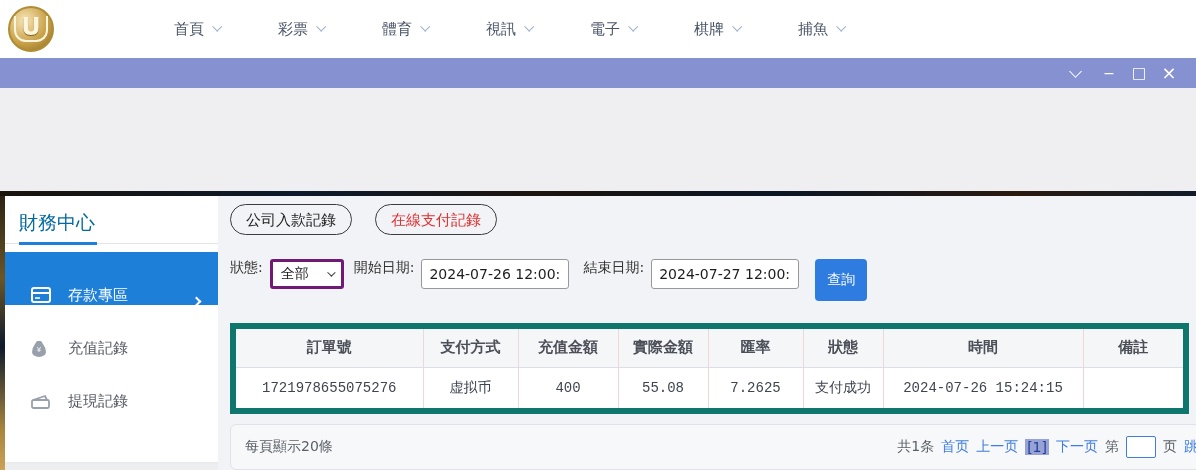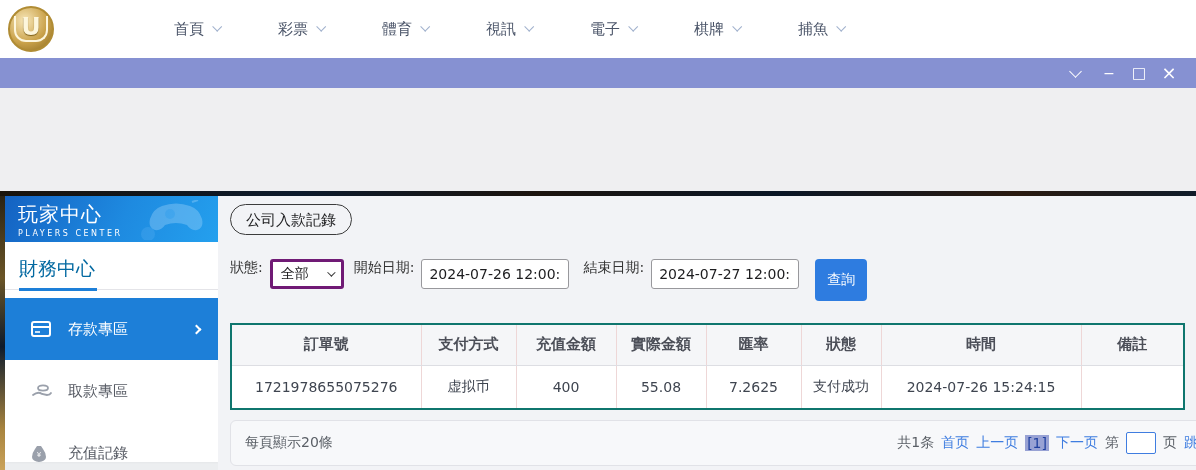--- a/index.html
+++ b/index.html
@@ -47,21 +47,21 @@
   .sidebar { width:213px; flex:0 0 auto; background:#fff; height:266px; box-shadow:1px 0 3px rgba(0,0,0,.06); }
   .sb-header { height:46px; background:linear-gradient(115deg,#1462c2,#1e8ae0 55%,#24a0ee);
     color:#fff; padding:5px 0 0 13px; position:relative; overflow:hidden; }
   .sb-title { font-size:20px; letter-spacing:1px; }
   .sb-sub { font-size:8px; letter-spacing:2.5px; margin-top:1px; }
   .sb-gamepad { position:absolute; right:10px; top:4px; opacity:.30; }
   .sb-section { padding:14px 0 0 14px; position:relative; height:48px; border-bottom:1px solid #e4e4e8; }
   .sb-section-title { font-size:19px; color:#0369a1; }
   .sb-bluebar { position:absolute; left:14px; bottom:-2px; width:78px; height:3px; background:#1d7fd8; }
   .sb-menu { list-style:none; margin-top:8px; }
-  .sb-item { height:62px; display:flex; align-items:center; padding-left:26px; cursor:pointer;
+  .sb-item { height:53px; display:flex; align-items:flex-end; padding-left:26px; cursor:pointer;
     color:#565a63; font-size:15px; position:relative; }
   .sb-item .sb-icon { width:22px; height:20px; margin-right:15px; color:#9aa0ab; display:flex; align-items:center; }
   .sb-item.active { background:#1d7fd8; color:#fff; }
   .sb-item.active .sb-icon { color:#fff; }
   .chev-right { position:absolute; right:18px; width:7px; height:7px; border-right:2px solid #fff;
     border-top:2px solid #fff; transform:rotate(45deg); }
 
   
   .content { flex:1 1 auto; background:#f2f3f6; padding:8px 13px 0 12px; }
   .tabs { display:flex; gap:23px; }
@@ -76,21 +76,21 @@
     margin-right:10px; color:#1d1d1f; }
   .sel-arrow { width:6px; height:6px; border-right:1.6px solid #333; border-bottom:1.6px solid #333;
     transform:rotate(45deg) translateY(-2px); }
   .f-input { width:148px; height:30px; border:1px solid #98989c; border-radius:3px; background:#fff;
     font-size:14px; color:#1d1d1f; padding:0 7px; font-family:inherit; margin-right:14px; }
   .btn-search { width:52px; height:42px; background:#2e7ce0; color:#fff; border:none; border-radius:4px;
     font-size:14px; cursor:pointer; margin-left:2px; }
 
   table { width:953px; margin-top:22px; border-collapse:collapse; table-layout:fixed; background:#fff; }
   table, th, td { border:1px solid #eed7d7; }
-  table { border:2px solid #0f766e; }
+  table { border:6px solid #0f766e;font-family:Liberation Mono, monospace; }
   th { background:#f5f6f8; height:41px; font-size:15px; color:#4c4f58; font-weight:bold;
     border-bottom:1px solid #dddee3; }
   td { height:44px; text-align:center; font-size:14px; color:#3f4550; background:#fff; }
 
   .pager { width:997px; height:46px; margin-top:10px; background:#f7f8fa; border:1px solid #e1e2e7;
     border-radius:6px; display:flex; align-items:center; justify-content:space-between; padding:0 14px;
     font-size:14px; color:#5a5f66; }
   .pager-right { display:flex; align-items:center; gap:7px; }
   .pg-link { color:#3f7de0; cursor:pointer; }
   .pg-current { background:#98a2d4; color:#20409f; padding:0 2px; cursor:default; }
@@ -147,60 +147,35 @@
     <span class="tb-ctl tb-close">×</span>
   </div>
 
   <div class="grayband"></div>
   <div class="darkstrip"></div>
 
   <div class="main">
     <div class="edge-sliver"></div>
 
     <aside class="sidebar">
-      <div class="sb-header">
-        <div class="sb-title">玩家中心</div>
-        <div class="sb-sub">PLAYERS CENTER</div>
-        <svg class="sb-gamepad" width="74" height="40" viewBox="0 0 74 40">
-          <g fill="#bfe4ff">
-            <path d="M28 6 q14 -5 28 0 q9 3 12 13 q2 9 -5 11 q-6 1 -10 -5 q-11 -4 -22 0 q-4 6 -10 5 q-7 -2 -5 -11 q3 -10 12 -13z"></path>
-            <circle cx="36" cy="14" r="5" fill="#8fd0ff"></circle>
-            <circle cx="54" cy="12" r="2.4"></circle>
-              <circle cx="60" cy="16" r="2.4"></circle>
-            <circle cx="54" cy="20" r="2.4"></circle>
-              <circle cx="48" cy="16" r="2.4"></circle>
-            <path d="M58 2 l6 -2" stroke="#bfe4ff" stroke-width="2" fill="none"></path>
-            <circle cx="14" cy="34" r="7" fill="#8fd0ff" opacity=".5"></circle>
-          </g>
-        </svg>
-      </div>
       <div class="sb-section">
         <span class="sb-section-title">財務中心</span>
         <div class="sb-bluebar"></div>
       </div>
       <ul class="sb-menu">
         <li class="sb-item active">
           <span class="sb-icon">
             <svg width="20" height="16" viewBox="0 0 20 16">
                 <rect x="1" y="1" width="18" height="14" rx="2" fill="none" stroke="currentColor" stroke-width="2"></rect>
                 <line x1="1" y1="6" x2="19" y2="6" stroke="currentColor" stroke-width="2"></line>
                 <line x1="4" y1="11" x2="9" y2="11" stroke="currentColor" stroke-width="1.6"></line>
               </svg>
           </span>
           <span>存款專區</span>
           <i class="chev-right"></i>
-        </li>
-        <li class="sb-item">
-          <span class="sb-icon">
-            <svg width="22" height="16" viewBox="0 0 22 16">
-                <ellipse cx="12" cy="5" rx="5" ry="2.6" fill="none" stroke="currentColor" stroke-width="1.8"></ellipse>
-                <path d="M2 12 q5 -4 9 -1 l5 1 q3 0 4 -2" fill="none" stroke="currentColor" stroke-width="1.8" stroke-linecap="round"></path>
-              </svg>
-          </span>
-          <span>取款專區</span>
         </li>
         <li class="sb-item">
           <span class="sb-icon">
             <svg width="16" height="18" viewBox="0 0 16 18">
                 <path d="M6 2 h4 l2 3 q3 4 3 8 a7 5 0 0 1 -14 0 q0 -4 3 -8 z" fill="currentColor"></path>
                 <text x="8" y="13" font-size="7" fill="#fff" text-anchor="middle">¥</text>
               </svg>
           </span>
           <span>充值記錄</span>
         </li>
@@ -212,20 +187,21 @@
               </svg>
           </span>
           <span>提現記錄</span>
         </li>
       </ul>
     </aside>
 
     <section class="content">
       <div class="tabs">
         <button class="tab-pill">公司入款記錄</button>
+        <button class="tab-pill red">在線支付記錄</button>
       </div>
 
       <div class="filters">
         <span class="f-label">狀態:</span>
         <div class="f-select">
           <span>全部</span>
           <i class="sel-arrow"></i>
         </div>
         <span class="f-label">開始日期:</span>
         <input class="f-input" value="2024-07-26 12:00:00" style="">

